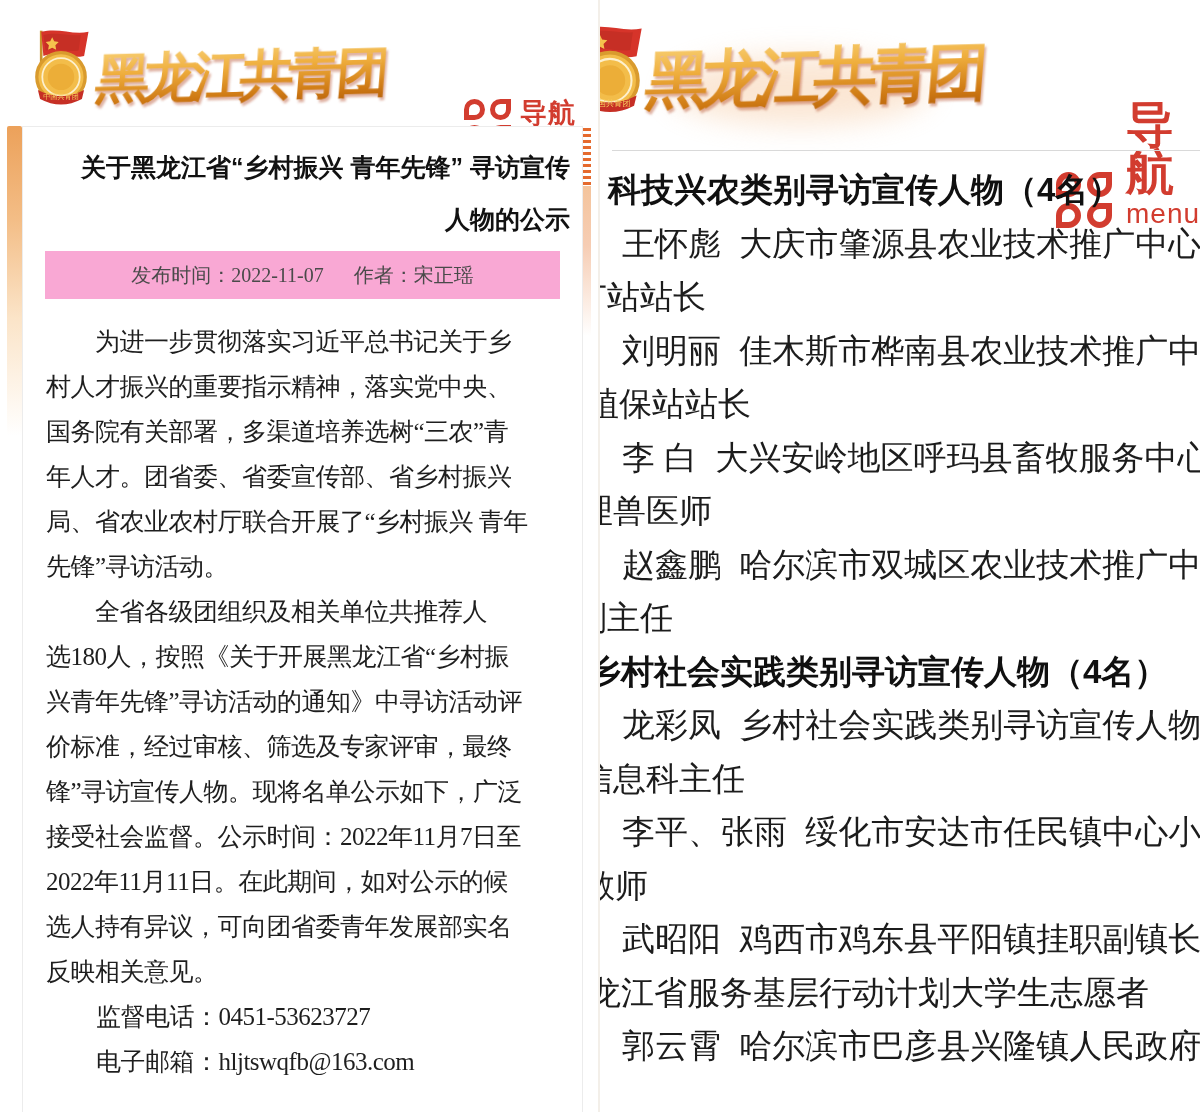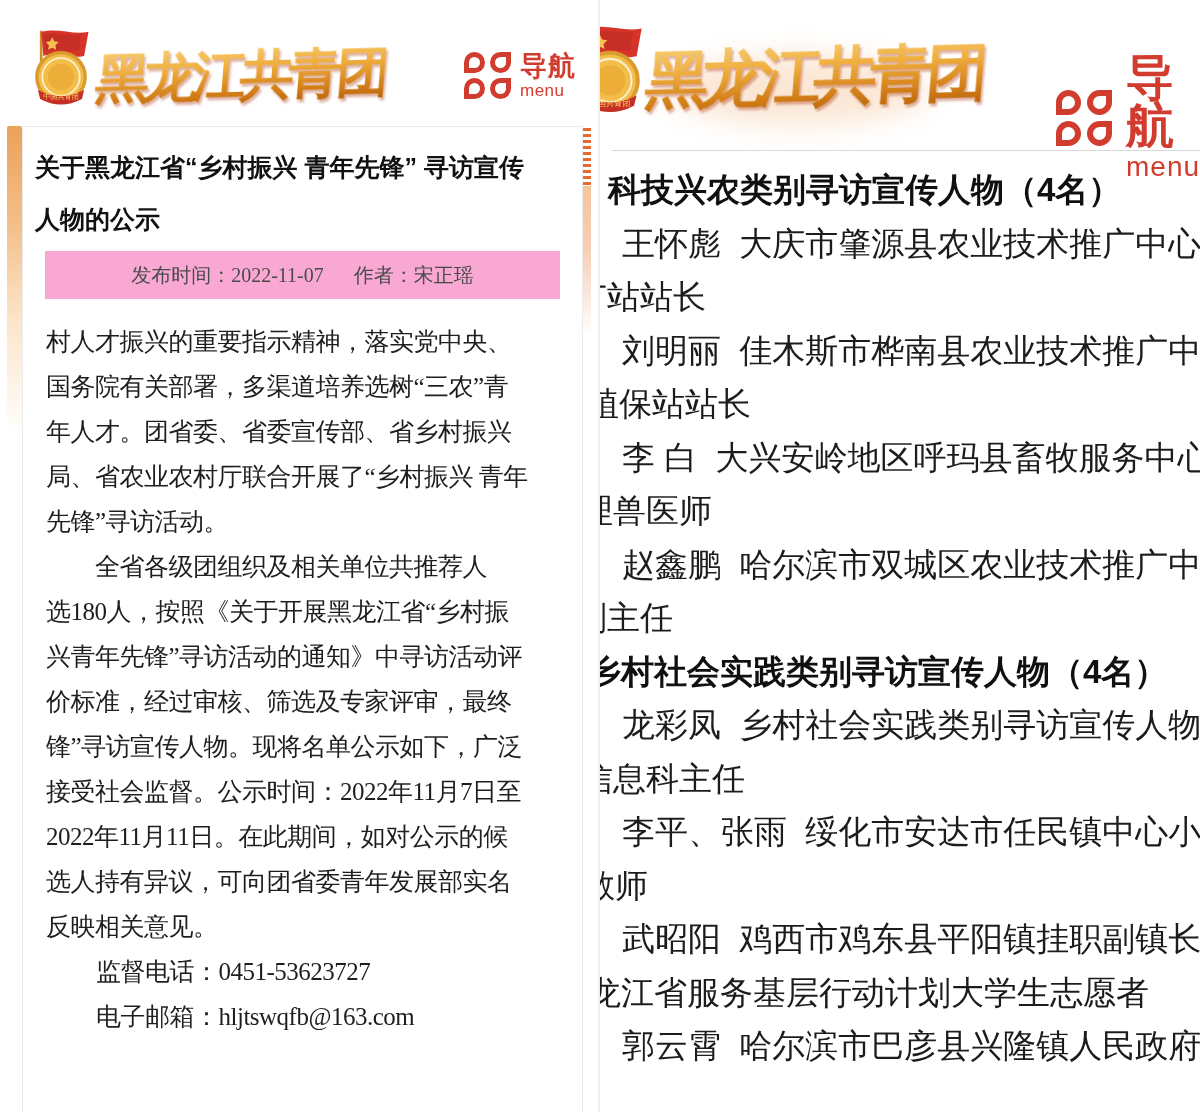--- a/index.html
+++ b/index.html
@@ -15,21 +15,21 @@
     position:absolute;font-family:"DejaVu Serif","Liberation Serif",serif;font-weight:700;
     transform:skewX(-6deg) rotate(-1.5deg);white-space:nowrap;
     background:linear-gradient(178deg,#f9d47c 4%,#efae3d 38%,#cf7a14 72%,#a85305 100%);
     -webkit-background-clip:text;background-clip:text;color:transparent;
     filter:drop-shadow(2px 3px 1px rgba(176,62,24,.40));
   }
   .brand-gold-left{left:96px;top:40px;font-size:54px;letter-spacing:-6px;}
   .brand-gold-right{left:46px;top:34px;font-size:63px;letter-spacing:-7px;}
   .warm-glow{position:absolute;border-radius:50%;filter:blur(14px);opacity:.45;background:#f6c9a0;}
 
-  .nav-box{position:absolute;display:flex;align-items:center;cursor:pointer;}
+  .nav-box{position:absolute;display:flex;align-items:flex-end;cursor:pointer;margin-top:47px;}
   .nav-box-left{left:464px;top:52px;gap:9px;}
   .nav-box-right{left:456px;top:54px;gap:14px;}
   .clover{position:relative;flex:0 0 auto;}
   .clover-left{width:47px;height:47px;}
   .clover-right{width:56px;height:56px;}
   .petal{position:absolute;box-sizing:border-box;border-style:solid;border-color:#d23c2f;background:#fff;}
   .clover-left  .petal{width:21px;height:21px;border-width:5px;}
   .clover-right .petal{width:25px;height:25px;border-width:6px;}
   .petal.tl{left:0;top:0;border-radius:50% 50% 50% 0;}
   .petal.tr{right:0;top:0;border-radius:50% 0 50% 50%;}
@@ -48,21 +48,21 @@
   
   .edge-strip{position:absolute;left:7px;top:126px;width:15px;height:310px;border-radius:2px;
     background:linear-gradient(180deg,#eca15a 0%,#f3bd86 30%,#fbe4c8 62%,#ffffff 100%);}
   .stripe-strip{position:absolute;left:578px;top:128px;width:13px;height:58px;
     background:repeating-linear-gradient(180deg,#e56a2d 0 3px,#ffffff 3px 6px);}
   .stripe-fade{position:absolute;left:578px;top:186px;width:13px;height:150px;
     background:linear-gradient(180deg,#f4c49c 0%,#f6cdb4 40%,#ffffff 100%);}
 
   .card{position:absolute;left:22px;top:126px;width:561px;height:986px;background:#fff;
         border:1px solid #ececec;border-bottom:none;box-sizing:border-box;}
-  .article-title{position:absolute;left:12px;right:12px;top:14px;text-align:left;
+  .article-title{position:absolute;left:12px;right:12px;top:14px;text-align:right;
         font-size:25px;font-weight:700;color:#111;line-height:52px;white-space:nowrap;}
   .meta-bar{position:absolute;left:22px;right:22px;top:124px;height:48px;background:#f9a8d4;
         display:flex;align-items:center;justify-content:center;font-size:20px;color:#4a4a4a;white-space:pre;}
   .meta-bar .num{font-family:"Liberation Serif","DejaVu Serif",serif;}
   .meta-gap{display:inline-block;width:30px;}
   .article-body{position:absolute;left:23px;right:2px;top:192px;
         font-family:"Liberation Serif","DejaVu Serif",serif;
         font-size:25px;letter-spacing:-0.5px;line-height:45px;color:#1e1e1e;}
   .article-body .bline{white-space:pre;}
   .bline.indent{text-indent:49px;}
@@ -122,20 +122,21 @@
       <h1 class="article-title" style="margin:0;">
         <div>关于黑龙江省“乡村振兴 青年先锋” 寻访宣传</div>
         <div>人物的公示</div>
       </h1>
 
       <div class="meta-bar">
         <span>发布时间：</span><span class="num">2022-11-07</span><span class="meta-gap"></span><span>作者：</span><span>宋正瑶</span>
       </div>
 
       <div class="article-body">
+        <div class="bline indent">为进一步贯彻落实习近平总书记关于乡</div>
         <div class="bline">村人才振兴的重要指示精神，落实党中央、</div>
         <div class="bline">国务院有关部署，多渠道培养选树“三农”青</div>
         <div class="bline">年人才。团省委、省委宣传部、省乡村振兴</div>
         <div class="bline">局、省农业农村厅联合开展了“乡村振兴 青年</div>
         <div class="bline">先锋”寻访活动。</div>
         <div class="bline indent">全省各级团组织及相关单位共推荐人</div>
         <div class="bline">选180人，按照《关于开展黑龙江省“乡村振</div>
         <div class="bline">兴青年先锋”寻访活动的通知》中寻访活动评</div>
         <div class="bline">价标准，经过审核、筛选及专家评审，最终</div>
         <div class="bline">锋”寻访宣传人物。现将名单公示如下，广泛</div>

